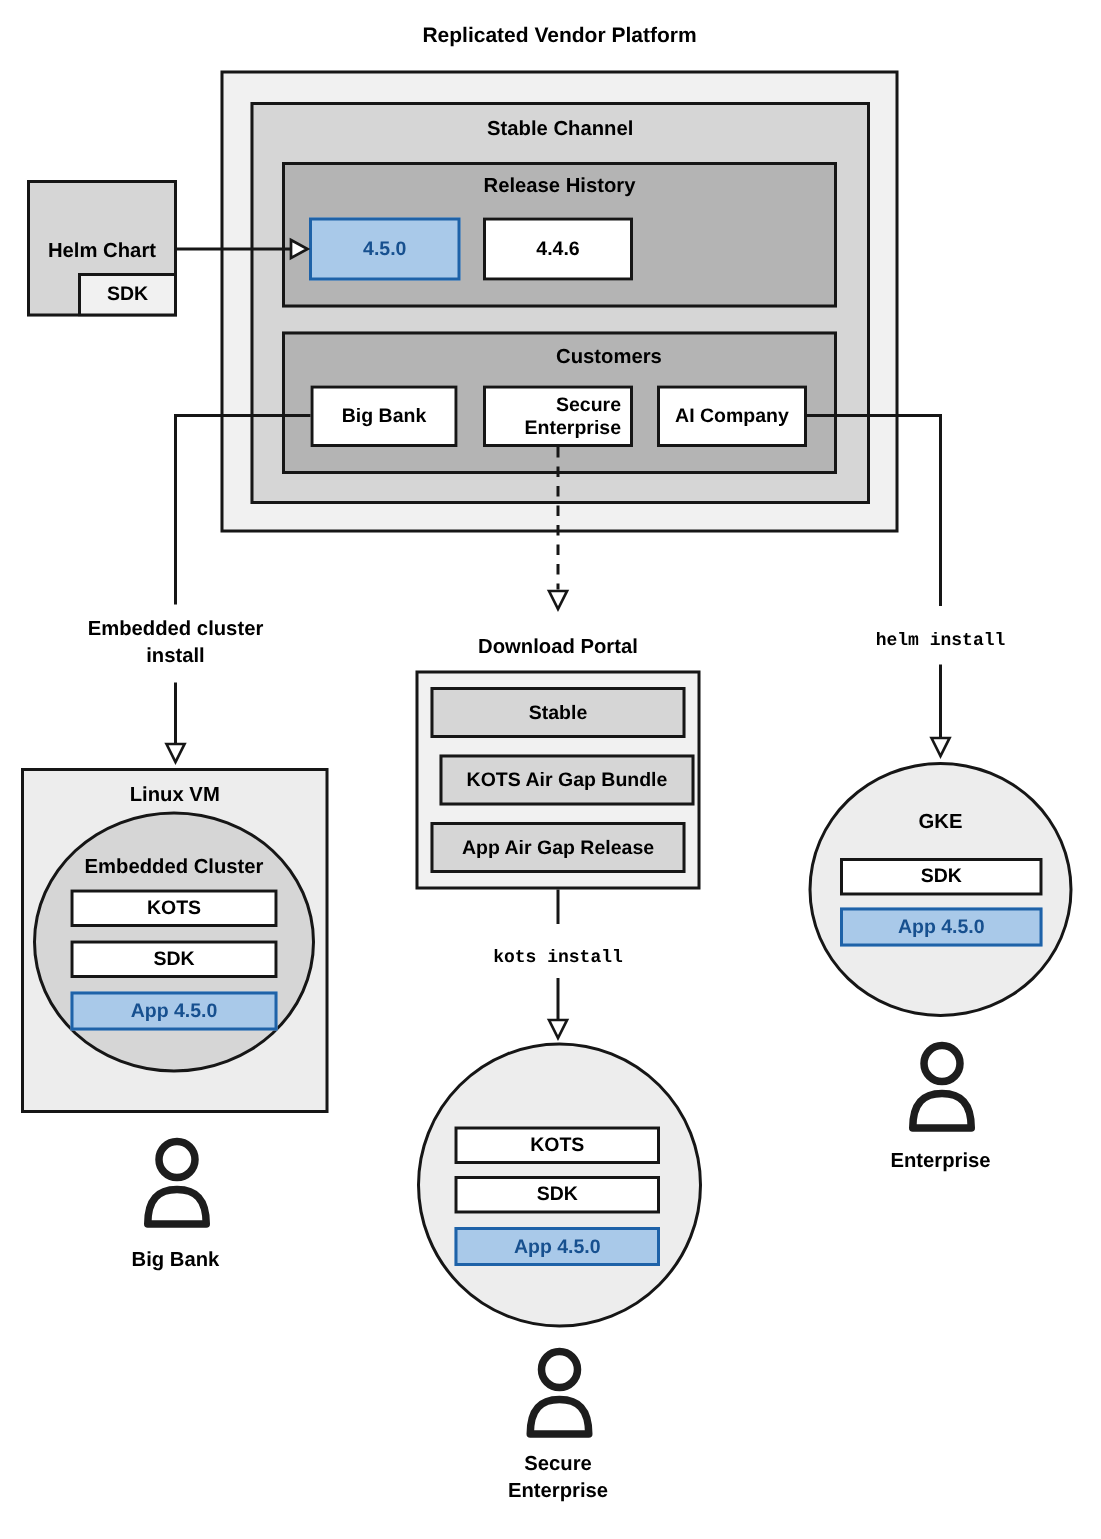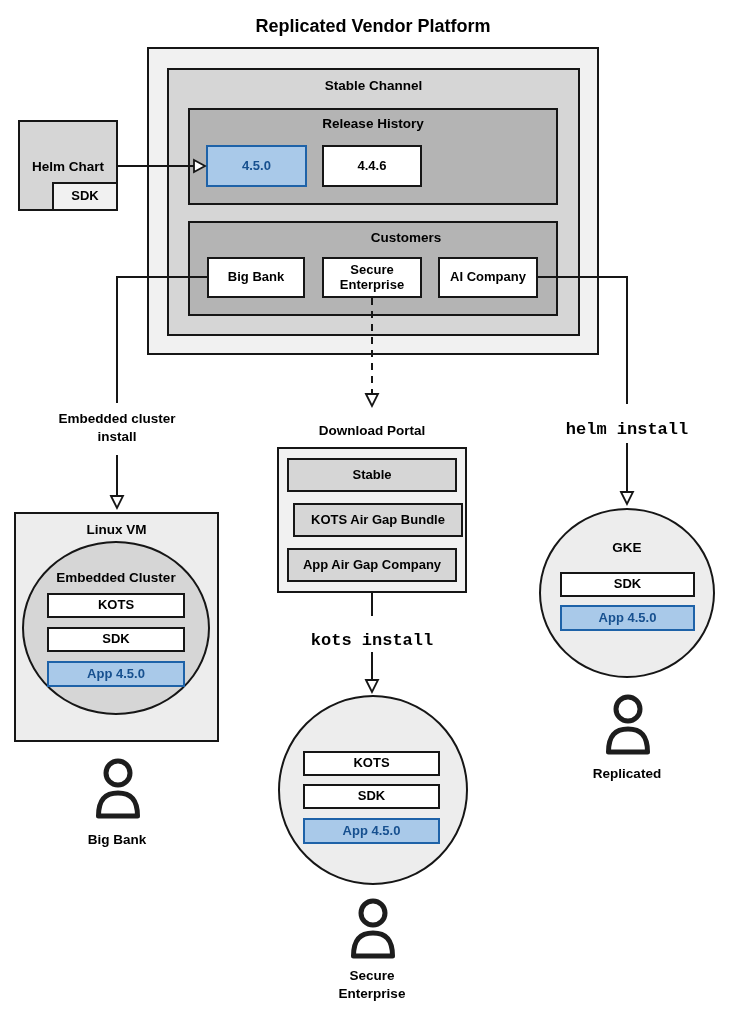--- a/index.html
+++ b/index.html
@@ -10,38 +10,38 @@
   .abs { position:absolute; box-sizing:border-box; }
   .frame { border:2px solid #161616; }
   .circle { border-radius:50%; }
   .fill-xlight { background:#f1f1f1; }
   .fill-light  { background:#d6d6d6; }
   .fill-mid    { background:#b4b4b4; }
   .fill-white  { background:#ffffff; }
   .fill-panel  { background:#ededed; }
   .cbox {
     display:flex; align-items:center; justify-content:center;
-    text-align:center; font-weight:bold; font-size:13px; line-height:1.15; color:#000;
+    text-align:right; font-weight:bold; font-size:13px; line-height:1.15; color:#000;
   }
   .blue-box {
     background:var(--highlight-fill,#a9c9e9);
     border-color:var(--highlight-stroke,#1e62a8);
     color:var(--highlight-text,#17508f);
   }
   .panel-label {
     position:absolute; text-align:center; font-weight:bold;
     font-size:13.5px; color:#000; line-height:1.2;
   }
   .float-label {
     position:absolute; transform:translateX(-50%); text-align:center;
     font-weight:bold; font-size:13.5px; color:#000;
     white-space:pre-line; line-height:1.35;
   }
-  .title-label { font-size:18px; }
-  .mono { font-family:"Liberation Mono", monospace; font-size:17px; white-space:nowrap; }
+  .title-label { font-size:14px; }
+  .mono { font-family:"Liberation Mono", monospace; font-size:12px; white-space:nowrap; }
   .overlay { position:absolute; left:0; top:0; pointer-events:none; }
   .edge { stroke:#161616; stroke-width:2; fill:none; }
   .dashed { stroke-dasharray:7 6; }
   .arrowhead { fill:#ffffff; stroke:#161616; stroke-width:1.8; }
   .person { stroke:#1d1d1d; stroke-width:5; fill:none; }
 </style>
 </head>
 <body>
 
 <div class="canvas">
@@ -68,21 +68,21 @@
 
   <div class="float-label" style="left:117px;top:410px">Embedded cluster
 install</div>
   <div class="float-label mono" style="left:627px;top:419px">helm install</div>
   <div class="float-label mono" style="left:372px;top:630px">kots install</div>
 
   <div class="panel-label" style="left:277px;top:423px;width:190px">Download Portal</div>
   <div class="abs frame fill-xlight" style="left:277px;top:447px;width:190px;height:146px"></div>
   <div class="abs frame cbox fill-light" style="left:287px;top:458px;width:170px;height:34px">Stable</div>
   <div class="abs frame cbox fill-light" style="left:293px;top:503px;width:170px;height:34px">KOTS Air Gap Bundle</div>
-  <div class="abs frame cbox fill-light" style="left:287px;top:548px;width:170px;height:34px">App Air Gap Company</div>
+  <div class="abs frame cbox fill-light" style="left:287px;top:548px;width:170px;height:34px">App Air Gap Release</div>
 
   <div class="abs frame fill-panel" style="left:14px;top:512px;width:205px;height:230px"></div>
   <div class="panel-label" style="left:14px;top:522px;width:205px">Linux VM</div>
   <div class="abs frame fill-light circle" style="left:22px;top:541px;width:188px;height:174px"></div>
   <div class="panel-label" style="left:22px;top:570px;width:188px">Embedded Cluster</div>
   <div class="abs frame cbox fill-white" style="left:47px;top:593px;width:138px;height:25px">KOTS</div>
   <div class="abs frame cbox fill-white" style="left:47px;top:627px;width:138px;height:25px">SDK</div>
   <div class="abs frame cbox blue-box" style="left:47px;top:661px;width:138px;height:26px">App 4.5.0</div>
 
   <div class="abs frame fill-panel circle" style="left:278px;top:695px;width:190px;height:190px"></div>
@@ -104,21 +104,21 @@
   <svg class="abs" style="left:344px;top:898px" width="58" height="62" viewBox="0 0 58 62">
     <circle class="person" cx="29" cy="15" r="12"></circle>
     <path class="person" stroke-linejoin="round" d="M9.5 58 C9.5 41 17 35 29 35 C41 35 48.5 41 48.5 58 Z"></path>
   </svg>
   <div class="float-label" style="left:372px;top:967px;width:92px">Secure Enterprise</div>
 
   <svg class="abs" style="left:599px;top:694px" width="58" height="62" viewBox="0 0 58 62">
     <circle class="person" cx="29" cy="15" r="12"></circle>
     <path class="person" stroke-linejoin="round" d="M9.5 58 C9.5 41 17 35 29 35 C41 35 48.5 41 48.5 58 Z"></path>
   </svg>
-  <div class="float-label" style="left:627px;top:765px">Replicated</div>
+  <div class="float-label" style="left:627px;top:765px">Enterprise</div>
 
   <div class="float-label title-label" style="left:373px;top:14px">Replicated Vendor Platform</div>
 
   <svg class="overlay" width="734" height="1026" viewBox="0 0 734 1026">
 
     <path class="edge" d="M118 166 H194"></path>
     <path class="arrowhead" d="M194 160 L205 166 L194 172 Z"></path>
 
     <path class="edge" d="M207 277 H117 V403"></path>
     <path class="edge" d="M117 455 V496"></path>

